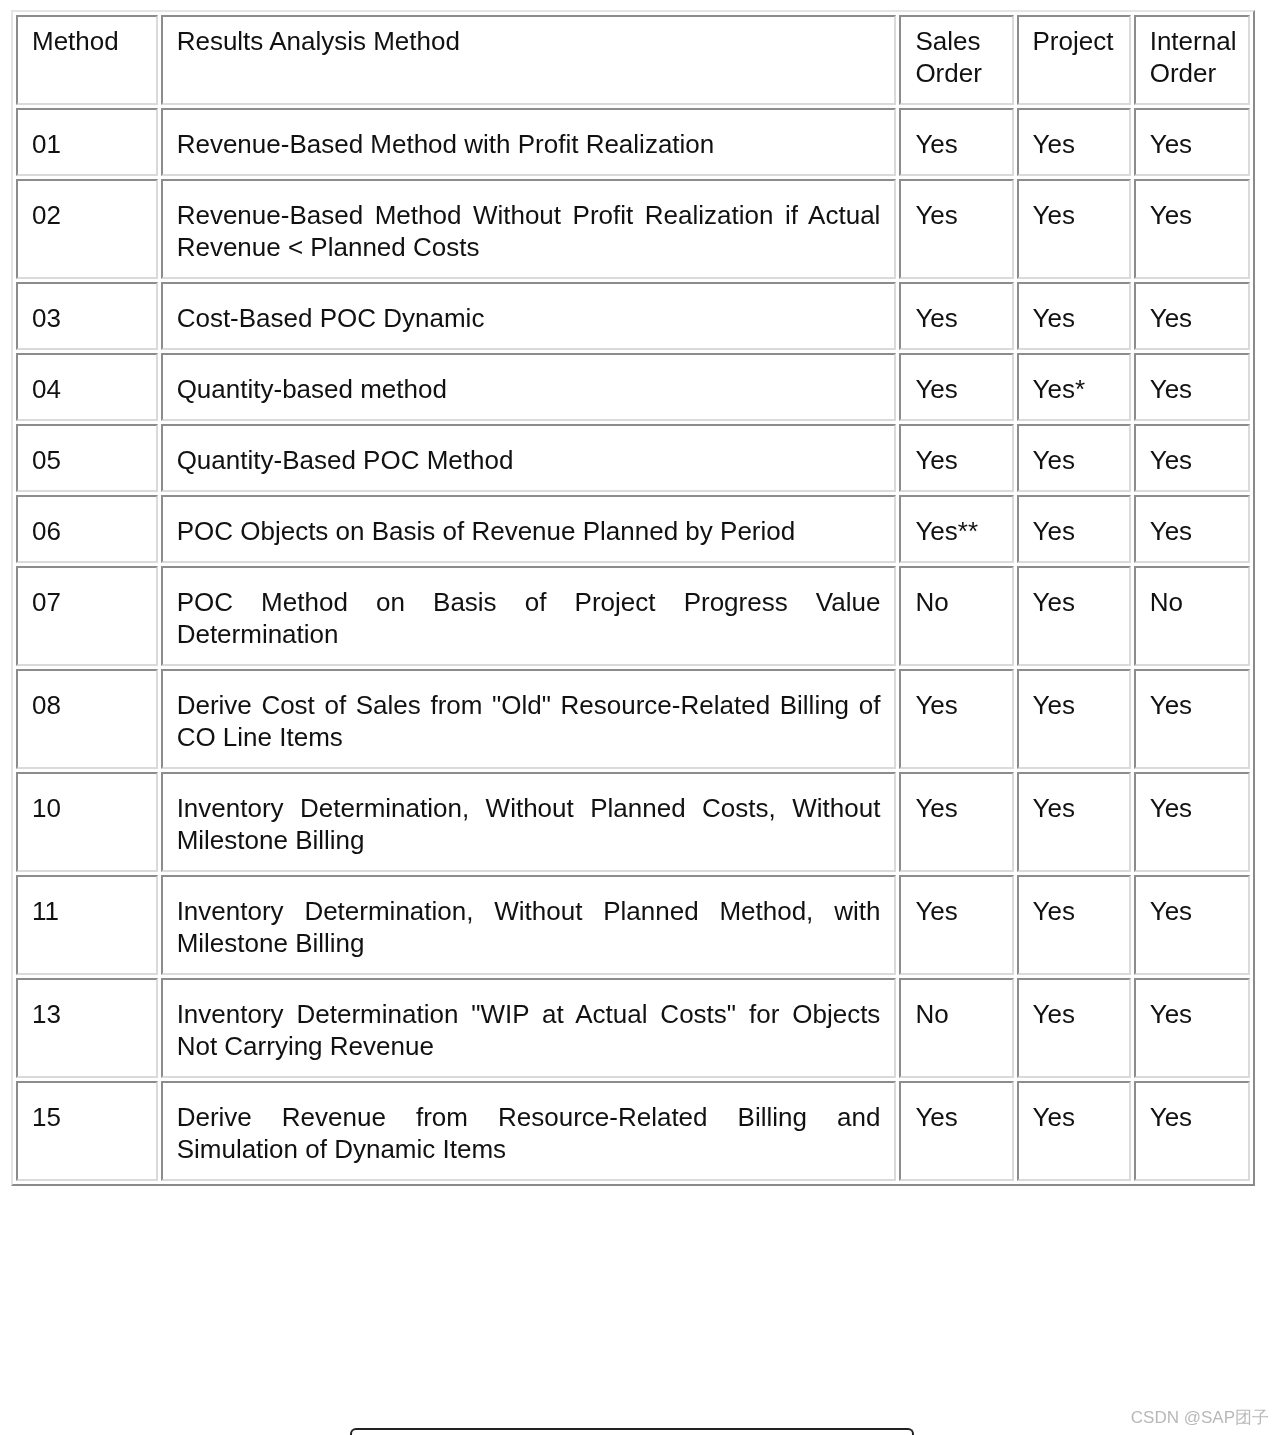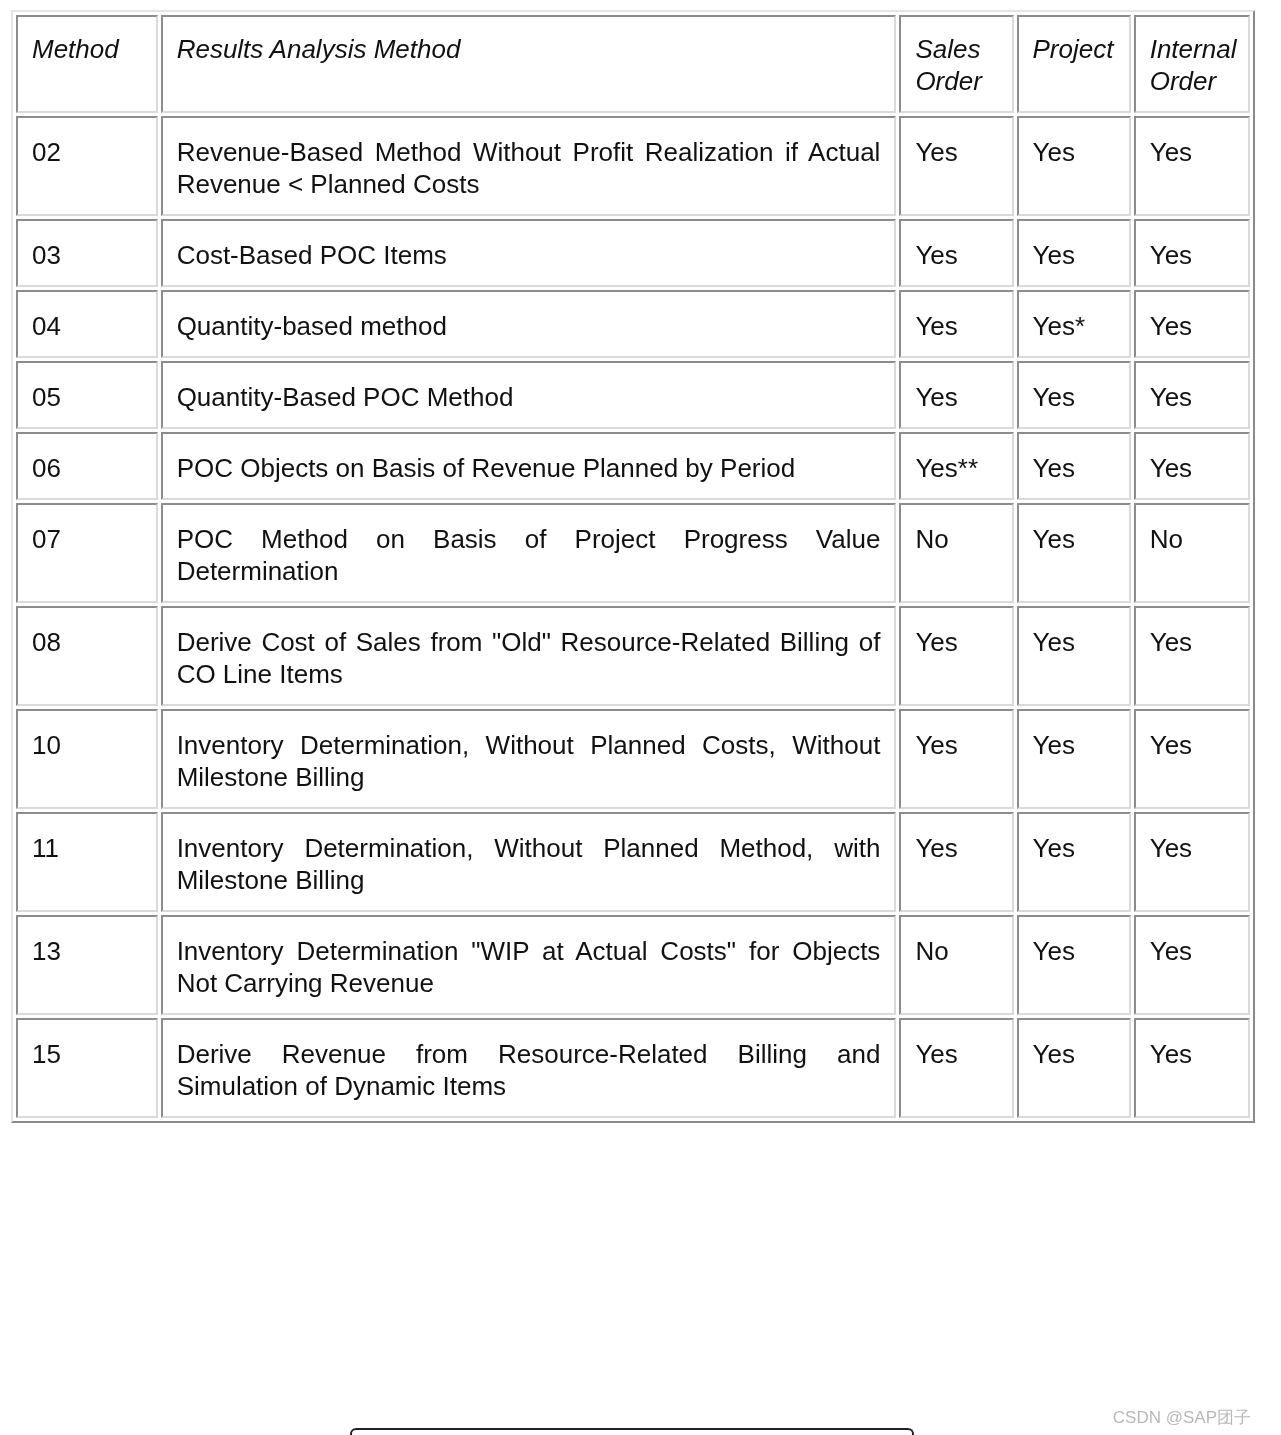--- a/index.html
+++ b/index.html
@@ -6,27 +6,27 @@
   body { width: 1281px; height: 1435px; position: relative; overflow: hidden;
          font-family: "Liberation Sans", sans-serif; color: #111; }
   .outer { position: absolute; left: 11px; top: 10px; width: 1240px;
            border: 2px solid #d8d8d8; border-right-color: #8a8a8a; border-bottom-color: #8a8a8a;
            border-left-color: #e4e4e4; border-top-color: #e4e4e4; background: #fff; }
   table { border-collapse: separate; border-spacing: 3px; width: 100%; table-layout: fixed; }
   td { border: 2px solid; border-color: #8c8c8c #dadada #dadada #8c8c8c;
        vertical-align: top; font-size: 26px; line-height: 32px;
        padding: 18px 14px 14px 14px; }
   td.desc { text-align: justify; }
-  tr.head td { height: 56px; padding-top: 16px; font-style: italic; }
+  tr.head td { height: 56px; padding-top: 8px; }
   .col-method { width: 134px; }
   .col-desc { width: 696px; }
   .col-so { width: 108px; }
   .col-proj { width: 108px; }
   .col-io { width: 110px; }
-  .watermark { position: absolute; right: 30px; top: 1406px; font-size: 17px;
+  .watermark { position: absolute; right: 12px; top: 1406px; font-size: 17px;
                color: #b8b8b8; letter-spacing: 0; }
   .bottom-bar { position: absolute; left: 350px; top: 1428px; width: 560px; height: 12px;
                 border: 2px solid #222; border-radius: 6px 6px 0 0; border-bottom: none; }
 </style>
 </head>
 <body>
 
 <div class="outer">
   <table>
     <colgroup>
@@ -37,30 +37,37 @@
         <col class="col-io">
     </colgroup>
     <tbody id="tbody">
       <tr class="head">
         <td>Method</td>
         <td>Results Analysis Method</td>
         <td>Sales Order</td>
         <td>Project</td>
         <td>Internal Order</td>
       </tr>
+    <tr>
+          <td>01</td>
+          <td class="desc">Revenue-Based Method with Profit Realization</td>
+          <td>Yes</td>
+          <td>Yes</td>
+          <td>Yes</td>
+        </tr>
         <tr>
           <td>02</td>
           <td class="desc">Revenue-Based Method Without Profit Realization if Actual Revenue &lt; Planned Costs</td>
           <td>Yes</td>
           <td>Yes</td>
           <td>Yes</td>
         </tr>
         <tr>
           <td>03</td>
-          <td class="desc">Cost-Based POC Items</td>
+          <td class="desc">Cost-Based POC Dynamic</td>
           <td>Yes</td>
           <td>Yes</td>
           <td>Yes</td>
         </tr>
         <tr>
           <td>04</td>
           <td class="desc">Quantity-based method</td>
           <td>Yes</td>
           <td>Yes*</td>
           <td>Yes</td>

